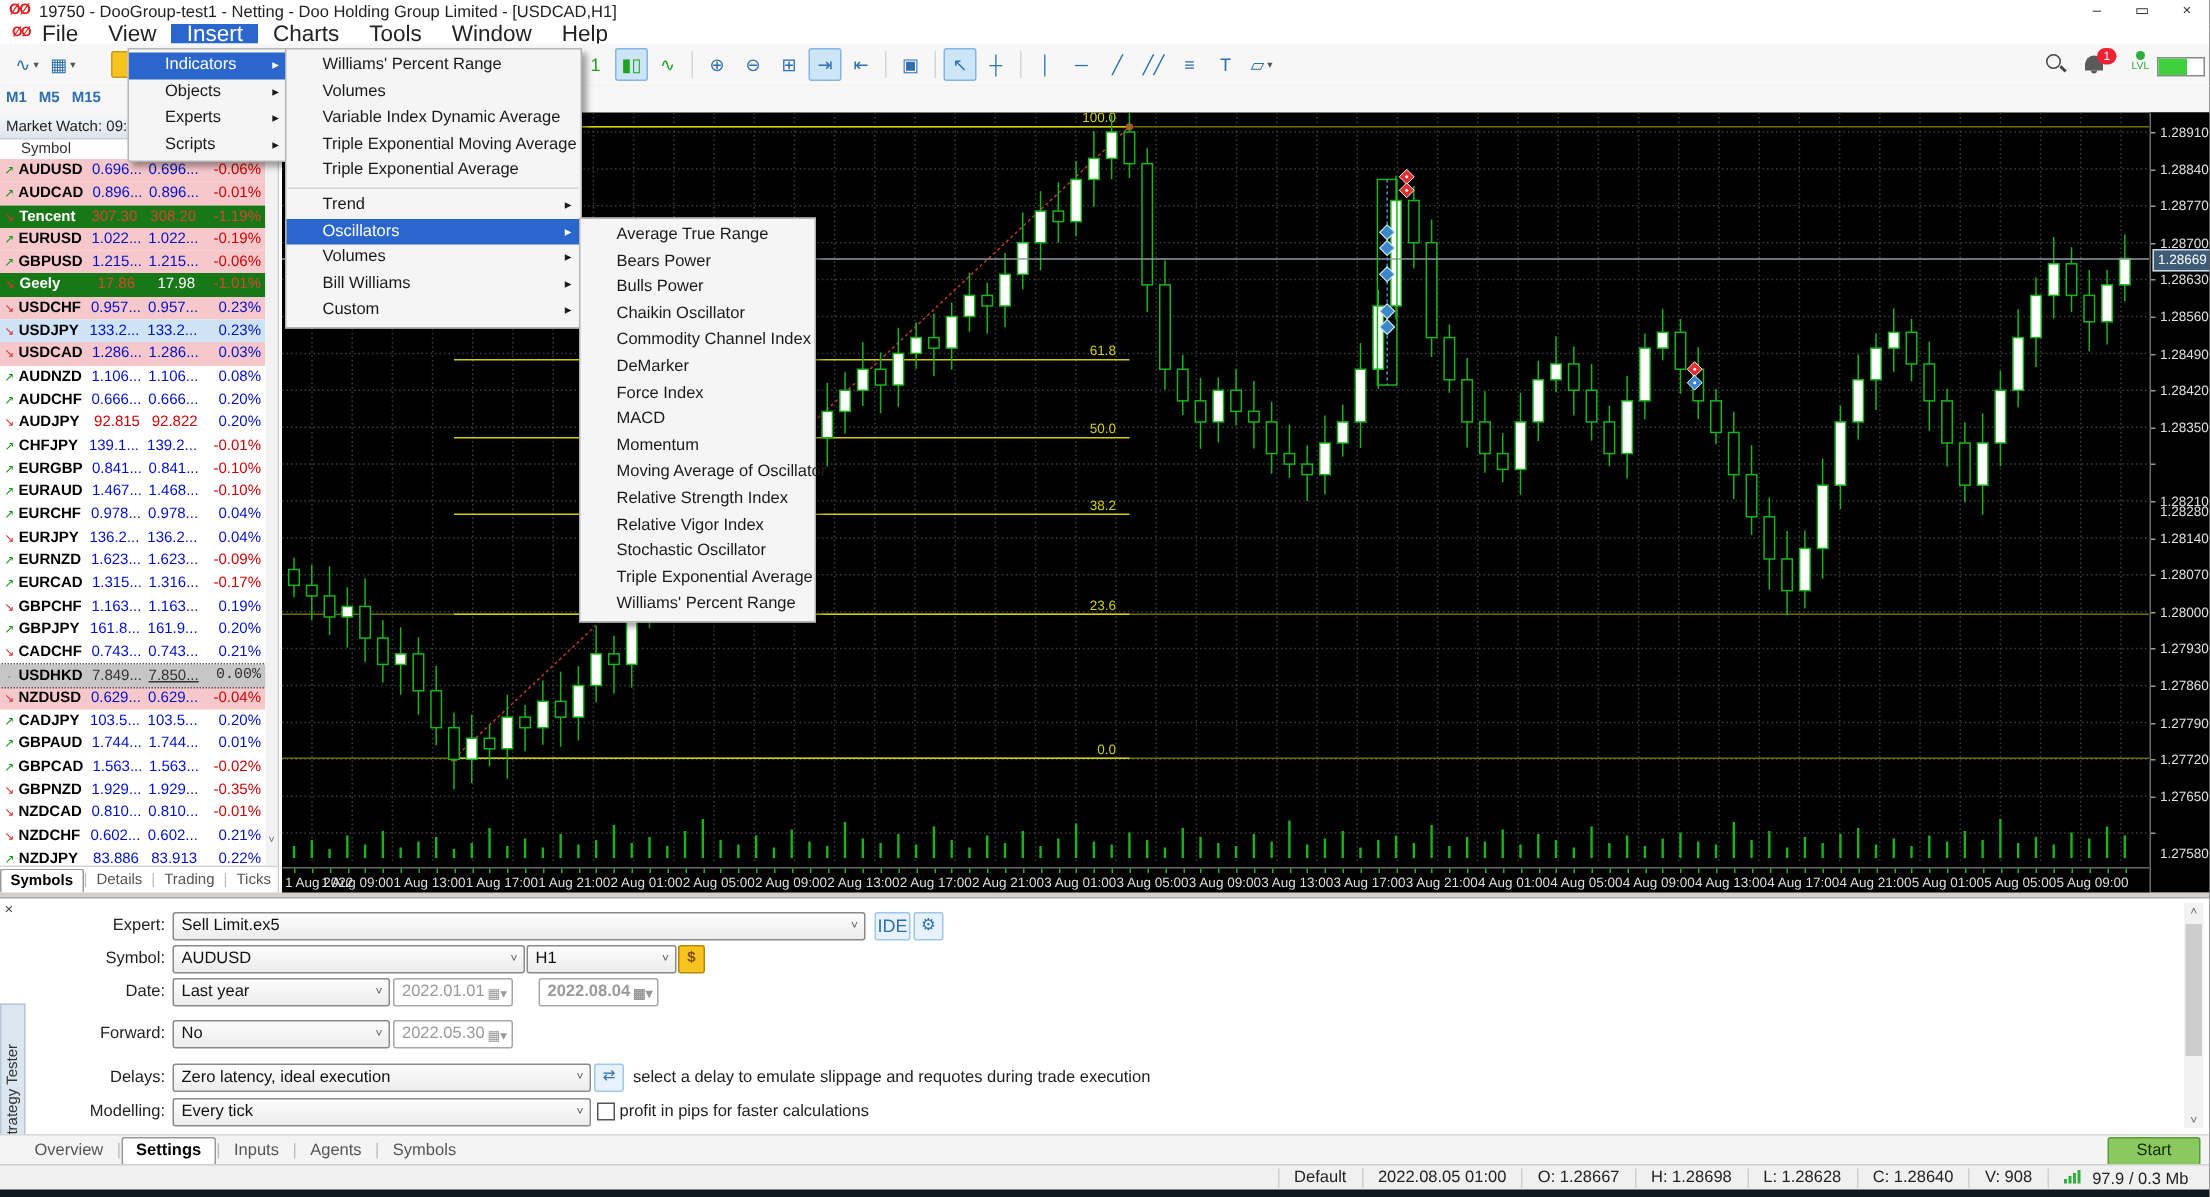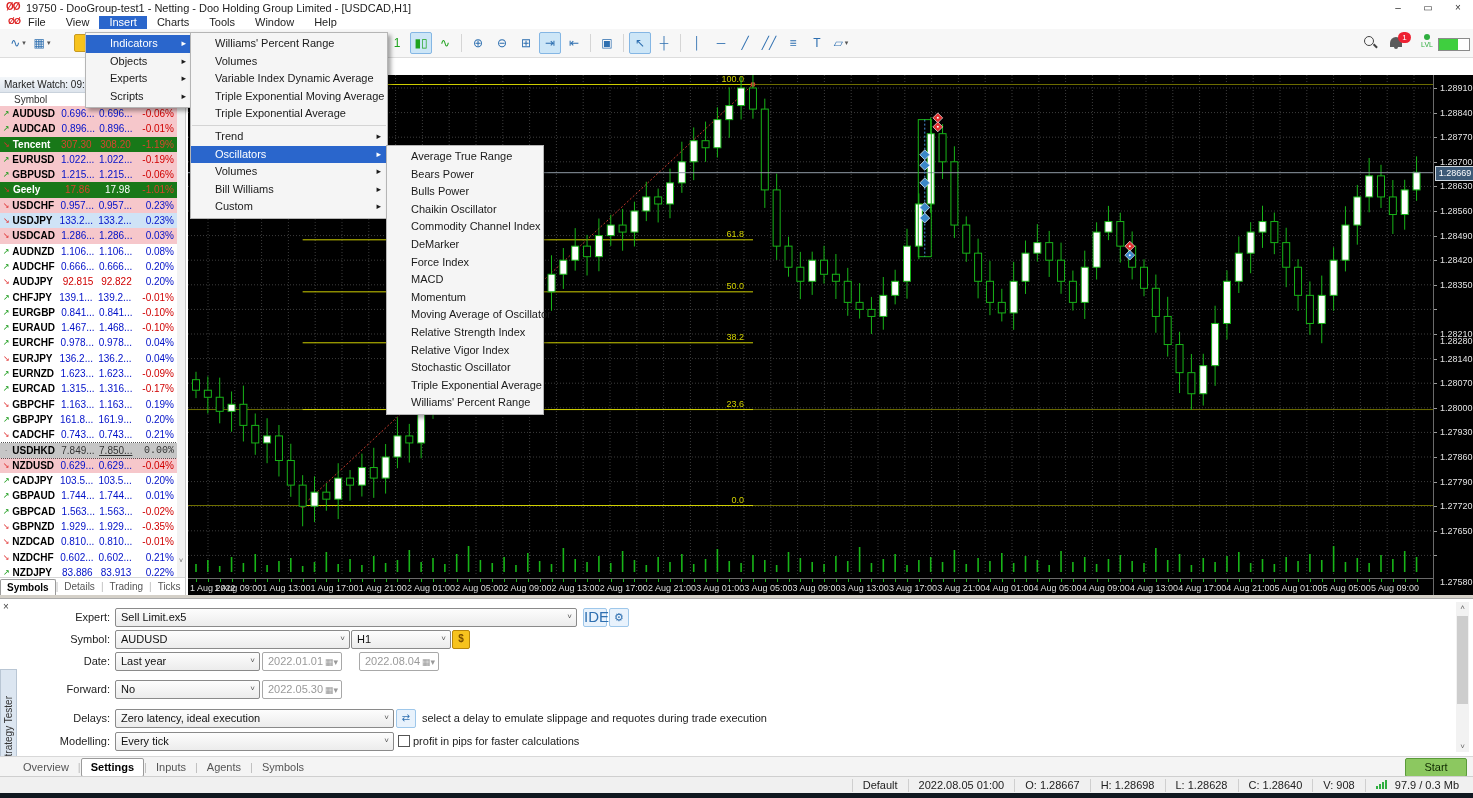--- a/index.html
+++ b/index.html
@@ -7,21 +7,21 @@
        font-family:"Liberation Sans",sans-serif;font-size:11px;color:#111;}
   
   #titlebar{position:absolute;left:0;top:0;width:1473px;height:16px;background:#fff;border-bottom:1px solid #e5e5e5;}
   #app-logo{position:absolute;left:6px;top:1px;color:#d22;font-weight:bold;font-size:10px;letter-spacing:-1px;}
   #title-text{position:absolute;left:26px;top:2px;font-size:11px;color:#222;white-space:nowrap;}
   .winbtn{position:absolute;top:0;width:30px;height:15px;text-align:center;line-height:15px;font-size:10px;color:#333;}
   
   #menubar{position:absolute;left:0;top:16px;width:1473px;height:13px;background:#fff;}
   #menubar-logo{position:absolute;left:8px;top:0;color:#d22;font-weight:bold;font-size:9px;letter-spacing:-1px;}
   #menubar .items{position:absolute;left:18px;top:0;height:13px;display:flex;}
-  .mb-item{padding:0 10px;line-height:13px;font-size:11px;color:#222;}
+  .mb-item{padding:0 10px;line-height:13px;font-size:15px;color:#222;}
   .mb-item.active{background:#2a66cc;color:#fff;}
   
   #toolbar1{position:absolute;left:0;top:29px;width:1473px;height:28px;background:#f7f7f7;border-bottom:1px solid #ddd;}
   #toolbar2{position:absolute;left:0;top:57px;width:1473px;height:20px;background:#f7f7f7;border-bottom:1px solid #d5d5d5;}
   .tbtn{display:inline-flex;align-items:center;justify-content:center;height:20px;min-width:20px;margin:2px 1px;
         border:1px solid transparent;border-radius:2px;font-size:12px;}
   .tbtn.on{background:#cde6f7;border-color:#84b6e4;}
   .tbtn .g.blue{color:#2e6fb0;}
   .tbtn .g.green{color:#1fa31f;}
   .tbtn .caret{font-size:7px;color:#555;margin-left:2px;}
@@ -83,21 +83,21 @@
   #tester-side{position:absolute;left:0px;top:70px;width:15px;height:120px;background:#dce6f1;border:1px solid #b9c6d4;
                display:flex;align-items:center;justify-content:center;}
   #tester-side span{writing-mode:vertical-rl;transform:rotate(180deg);font-size:10px;color:#333;}
   .t-label{position:absolute;text-align:right;width:90px;font-size:11px;color:#222;}
   .t-select{position:absolute;height:17px;background:linear-gradient(#fdfdfd,#ececec);border:1px solid #8a8a8a;border-radius:2px;
             font-size:11px;line-height:16px;padding-left:5px;color:#111;}
   .t-select .car{position:absolute;right:4px;top:0;font-size:8px;color:#555;}
   .t-date{position:absolute;height:17px;background:#fff;border:1px solid #a8a8a8;border-radius:2px;font-size:11px;line-height:16px;
           padding-left:5px;color:#9a9a9a;}
   .t-date .cal{position:absolute;right:3px;top:1px;font-size:9px;color:#999;}
-  .t-btn{position:absolute;height:17px;border:1px solid #9ec7ea;background:#e8f2fc;border-radius:2px;font-size:15px;
+  .t-btn{position:absolute;height:17px;border:1px solid #9ec7ea;background:#e8f2fc;border-radius:2px;font-size:12px;
          color:#2e6fb0;text-align:center;line-height:16px;}
   #dollar-btn{background:#f7c31e;border-color:#b8860b;color:#7a4e00;font-weight:bold;font-size:10px;}
   .t-hint{position:absolute;font-size:11px;color:#222;}
   #t-check{position:absolute;width:10px;height:10px;border:1px solid #555;background:#fff;}
   #tester-scroll{position:absolute;right:4px;top:3px;width:13px;height:150px;background:#f2f2f2;}
   #tester-scroll .a{position:absolute;left:0;width:13px;text-align:center;font-size:8px;color:#666;}
   #tester-scroll .thumb{position:absolute;left:1px;top:14px;width:11px;height:88px;background:#cdcdcd;}
   
   #tester-tabs{position:absolute;left:0;top:756px;width:1473px;height:20px;background:#f4f4f4;border-top:1px solid #d8d8d8;
                display:flex;align-items:center;font-size:11px;color:#555;}
@@ -192,20 +192,21 @@
       <span class="lens"></span>
       <span class="tail"></span>
     </span>
   <span id="tb-bell"></span>
   <span id="bell-badge">1</span>
   <span id="lvl-ico"><span class="dot"></span><span>LVL</span></span>
   <span id="tb-progress">
       <span class="fill" style="display:block;"></span>
     </span>
 
+  <div id="toolbar2"><span class="tf-btn">M1</span><span class="tf-btn">M5</span><span class="tf-btn">M15</span></div>
 
   <div id="market-watch">
     <div id="mw-title">Market Watch: 09:44</div>
     <div id="mw-header">Symbol</div>
     <div id="mw-rows">
         <div class="mw-row" style="background: rgb(246, 199, 203);">
           <span class="ar" style="color: rgb(20, 153, 20);">↗</span>
           <span class="sym">AUDUSD</span>
           <span class="v" style="color: rgb(0, 16, 200);">0.696...</span>
           <span class="v2" style="color: rgb(0, 16, 200);">0.696...</span>
@@ -1017,21 +1018,21 @@
         <div class="ylab" style="top: 352.4px;">1.27930</div>
         <div class="ydash" style="top: 382px;"></div>
         <div class="ylab" style="top: 377px;">1.27860</div>
         <div class="ydash" style="top: 406.6px;"></div>
         <div class="ylab" style="top: 401.6px;">1.27790</div>
         <div class="ydash" style="top: 431.2px;"></div>
         <div class="ylab" style="top: 426.2px;">1.27720</div>
         <div class="ydash" style="top: 455.8px;"></div>
         <div class="ylab" style="top: 450.8px;">1.27650</div>
         <div class="ydash" style="top: 480.4px;"></div>
-        <div class="ylab" style="top: 502px;">1.27580</div>
+        <div class="ylab" style="top: 489px;">1.27580</div>
       </div>
   </div>
 
   <div id="splitter"></div>
   <div id="tester">
     <span id="tester-close">×</span>
     <div id="tester-side">
         <span>Strategy Tester</span>
       </div>
 
@@ -1046,21 +1047,21 @@
       <span>AUDUSD</span><span class="car">˅</span></span>
     <span class="t-select" style="left:351px;top:31px;width:93px;">
       <span>H1</span><span class="car">˅</span></span>
     <span class="t-btn" id="dollar-btn" style="left:452px;top:31px;width:16px;">$</span>
 
     <span class="t-label" style="left:20px;top:56px;">Date:</span>
     <span class="t-select" style="left:115px;top:53px;width:138px;">
       <span>Last year</span><span class="car">˅</span></span>
     <span class="t-date" style="left:262px;top:53px;width:73px;">
       <span>2022.01.01</span><span class="cal">▦▾</span></span>
-    <span class="t-date" style="left:359px;top:53px;width:73px;">
+    <span class="t-date" style="left:359px;top:53px;width:73px;font-weight:bold;">
       <span>2022.08.04</span><span class="cal">▦▾</span></span>
 
     <span class="t-label" style="left:20px;top:84px;">Forward:</span>
     <span class="t-select" style="left:115px;top:81px;width:138px;">
       <span>No</span><span class="car">˅</span></span>
     <span class="t-date" style="left:262px;top:81px;width:73px;">
       <span>2022.05.30</span><span class="cal">▦▾</span></span>
 
     <span class="t-label" style="left:20px;top:113px;">Delays:</span>
     <span class="t-select" style="left:115px;top:110px;width:272px;">

